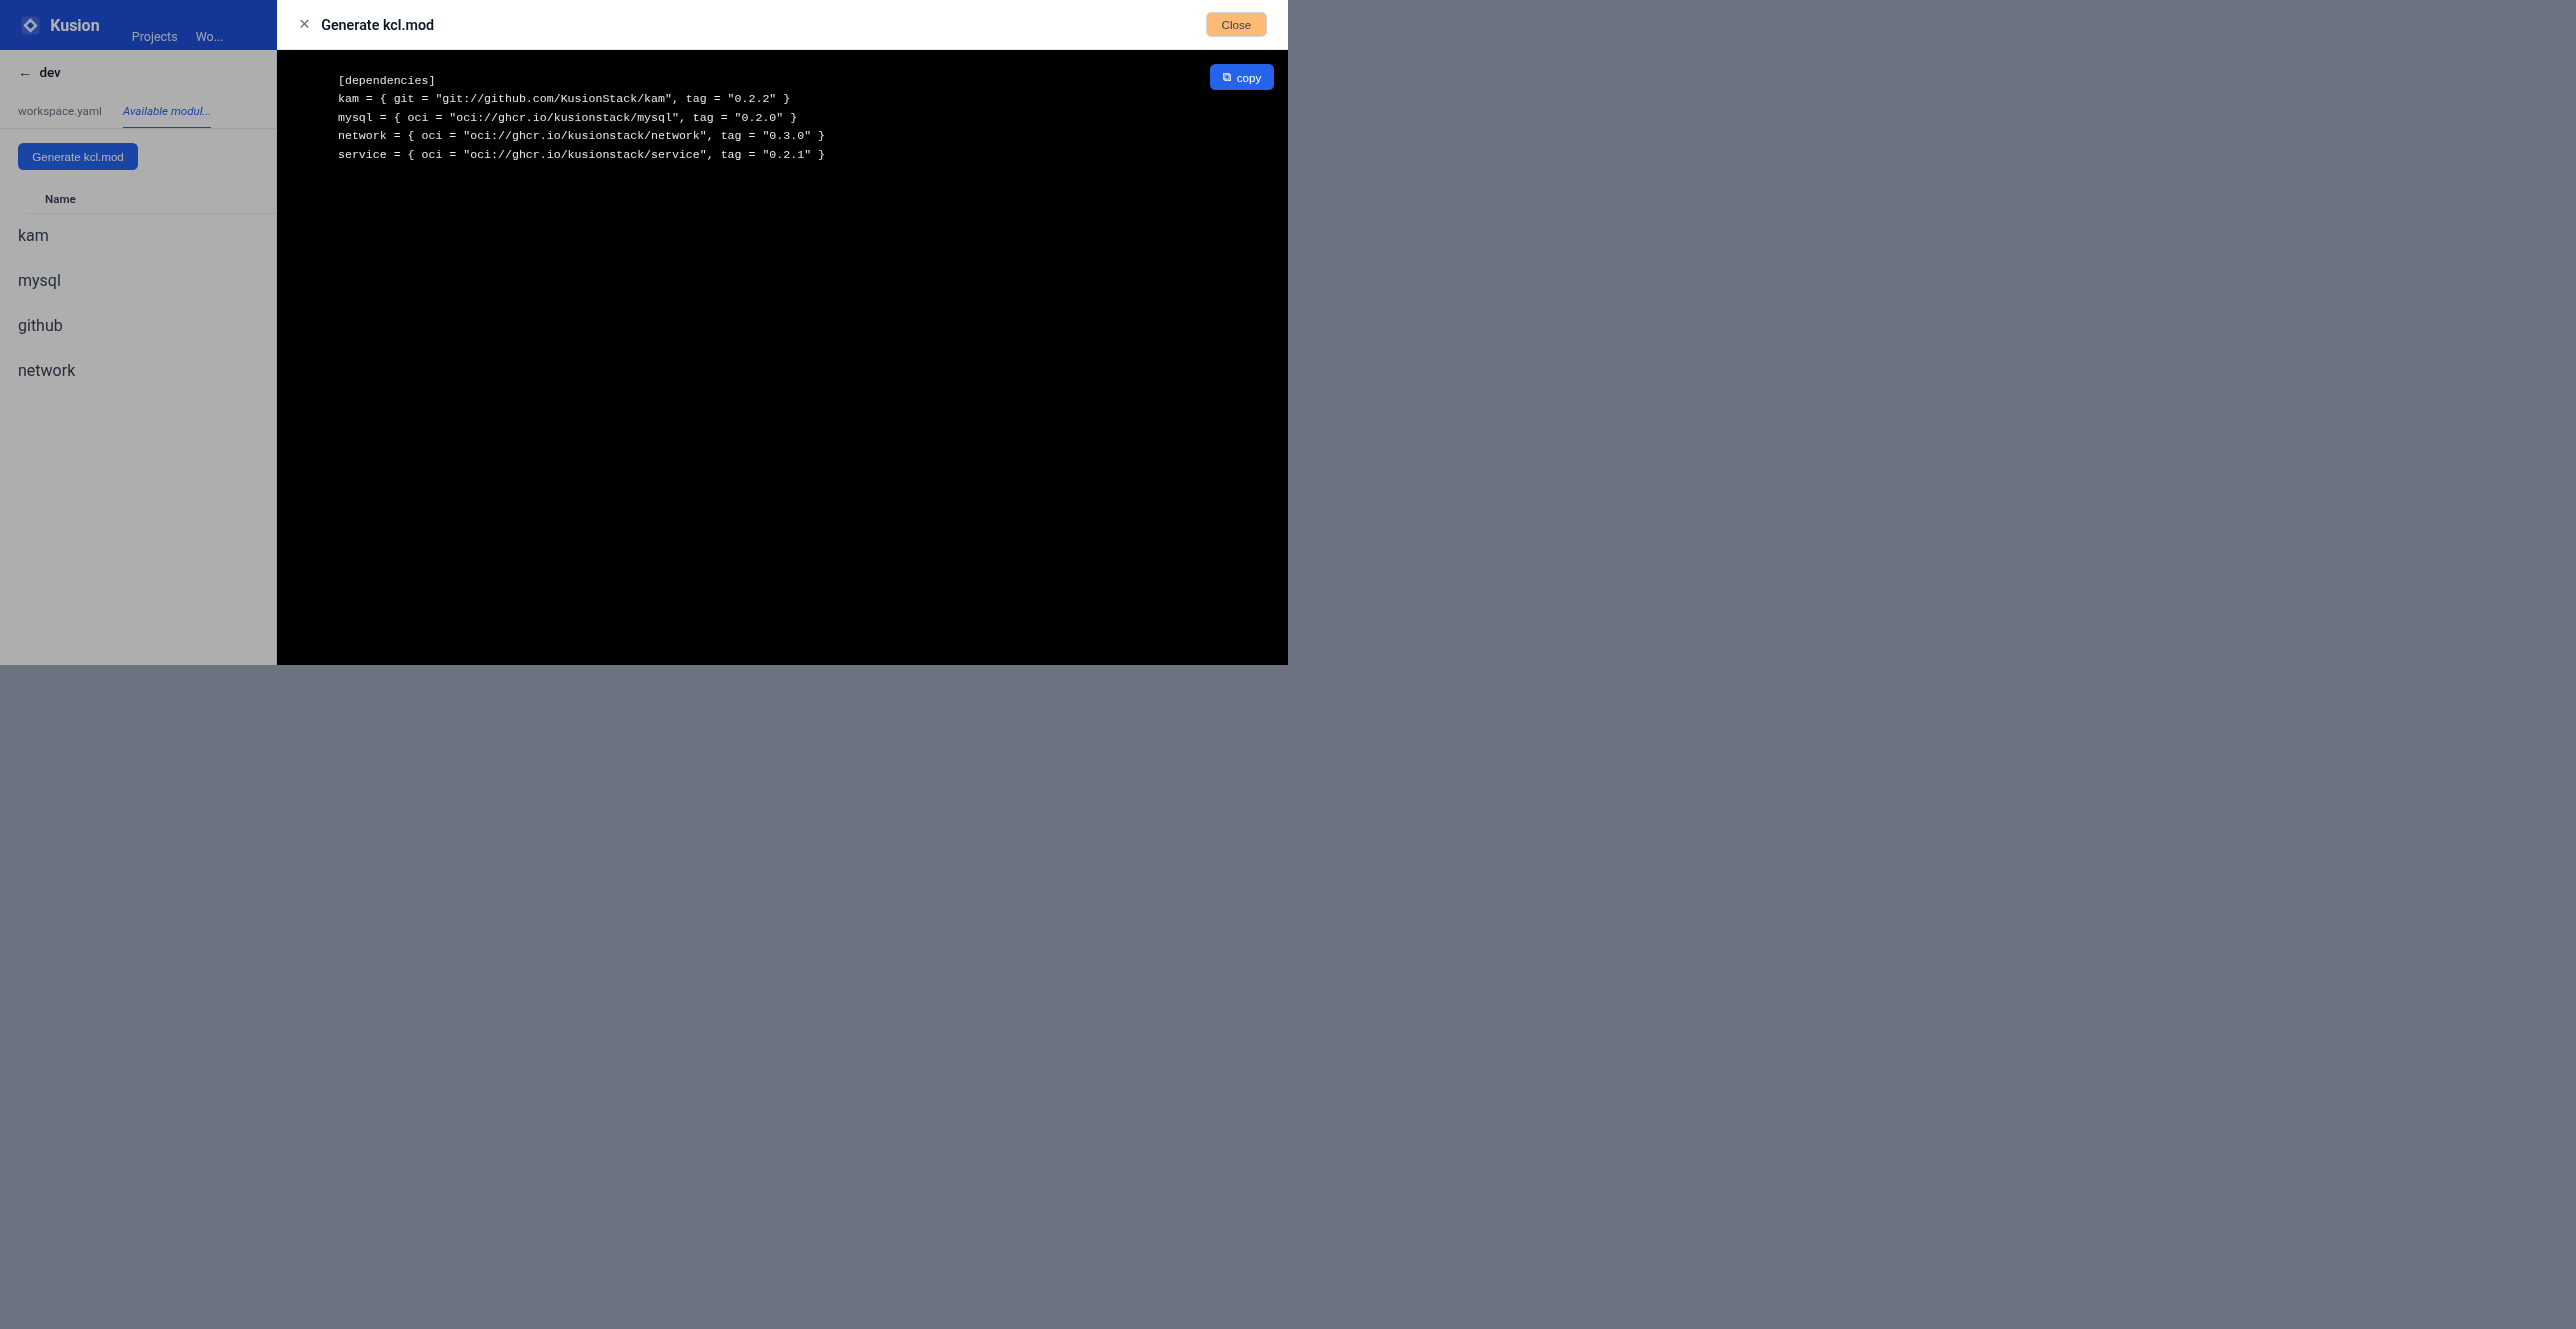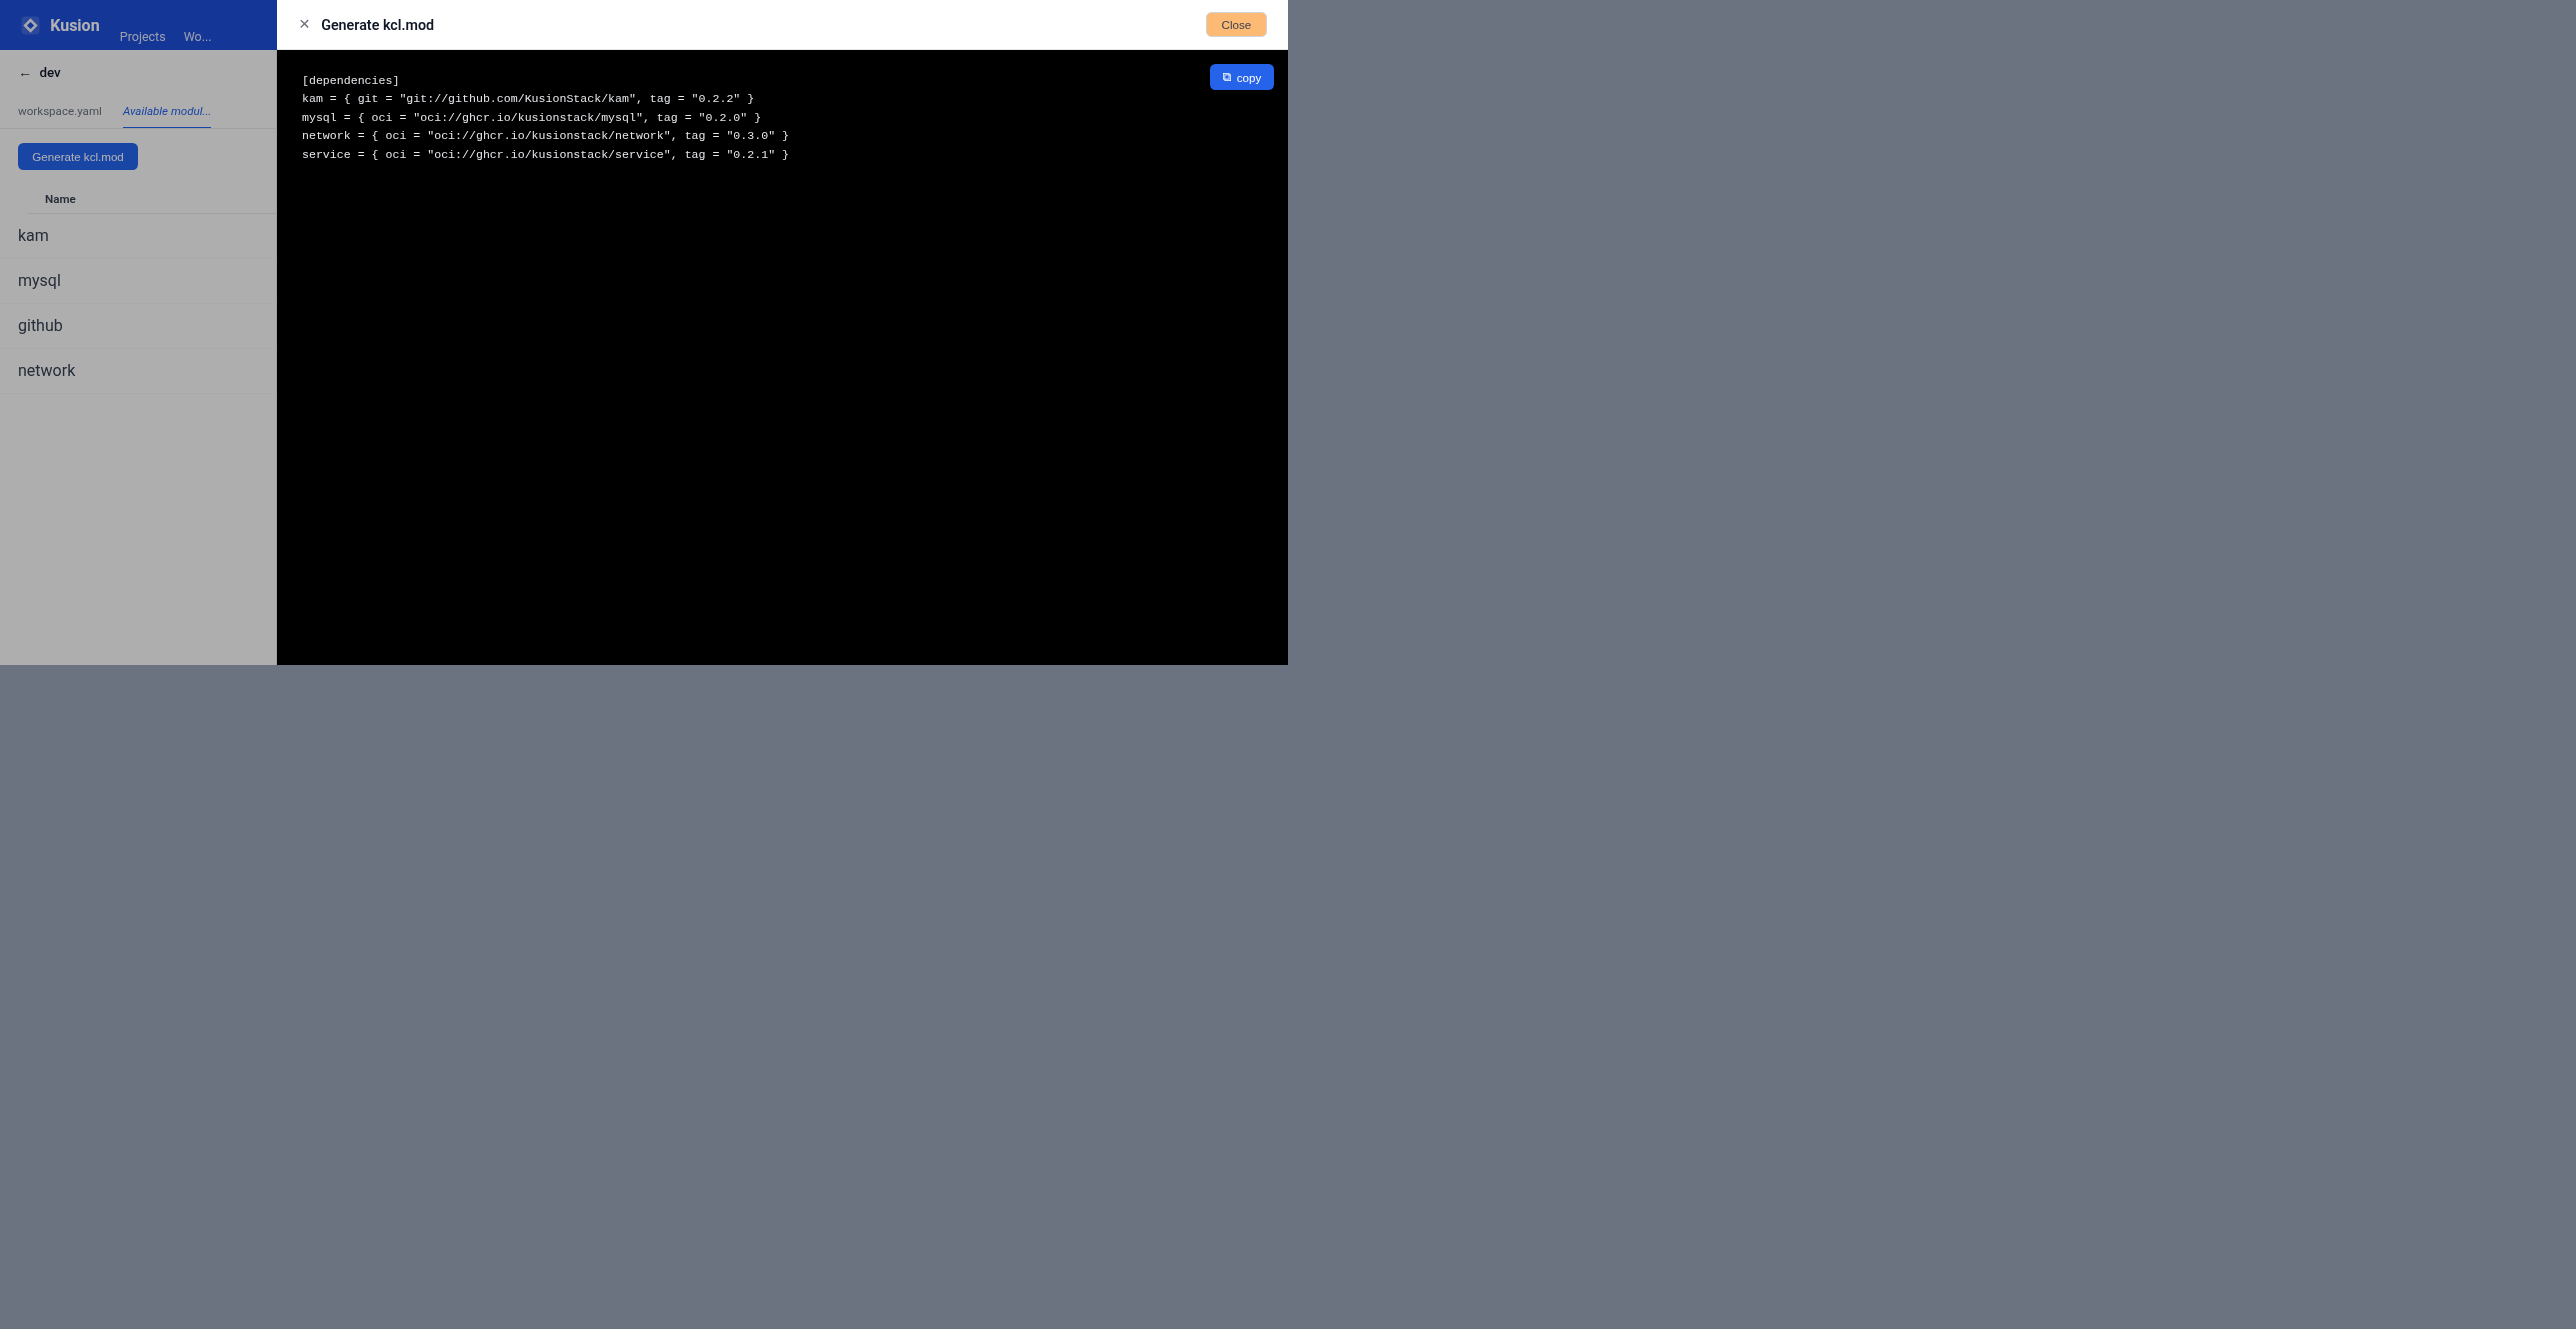--- a/index.html
+++ b/index.html
@@ -31,21 +31,21 @@
     .top-nav {
       position: absolute;
       top: 0;
       left: 0;
       width: 277px;
       height: 50px;
       background: #1d4ed8;
       display: flex;
       align-items: center;
       padding: 0 18px;
-      gap: 13px;
+      gap: 25px;
       z-index: 1;
     }
 
     .nav-logo {
       display: flex;
       align-items: center;
       gap: 7.2px;
     }
 
     .logo-diamond {
@@ -212,20 +212,21 @@
       border-radius: 5.4px;
       cursor: pointer;
     }
 
     
     .modal-body {
       flex: 1;
       background: #000000;
       position: relative;
       overflow: hidden;
+      padding-left: 36px;
     }
 
     .code-content {
       padding: 21.5px 25px;
       font-family: 'Courier New', Courier, monospace;
       font-size: 11.6px;
       line-height: 1.6;
       color: #e5e7eb;
       white-space: pre;
     }

